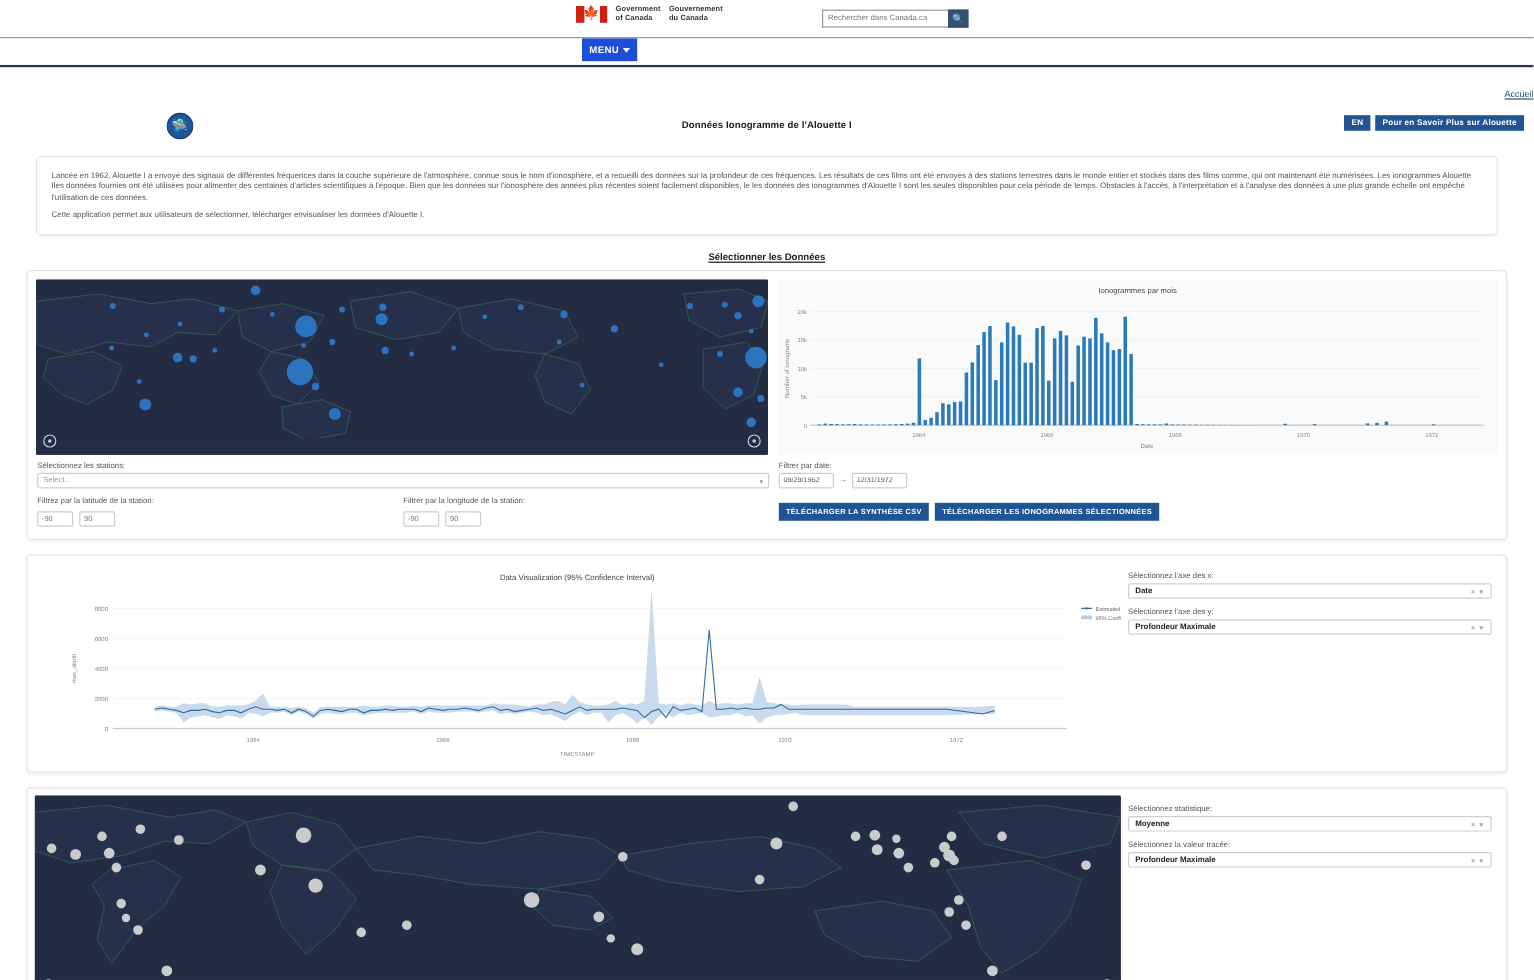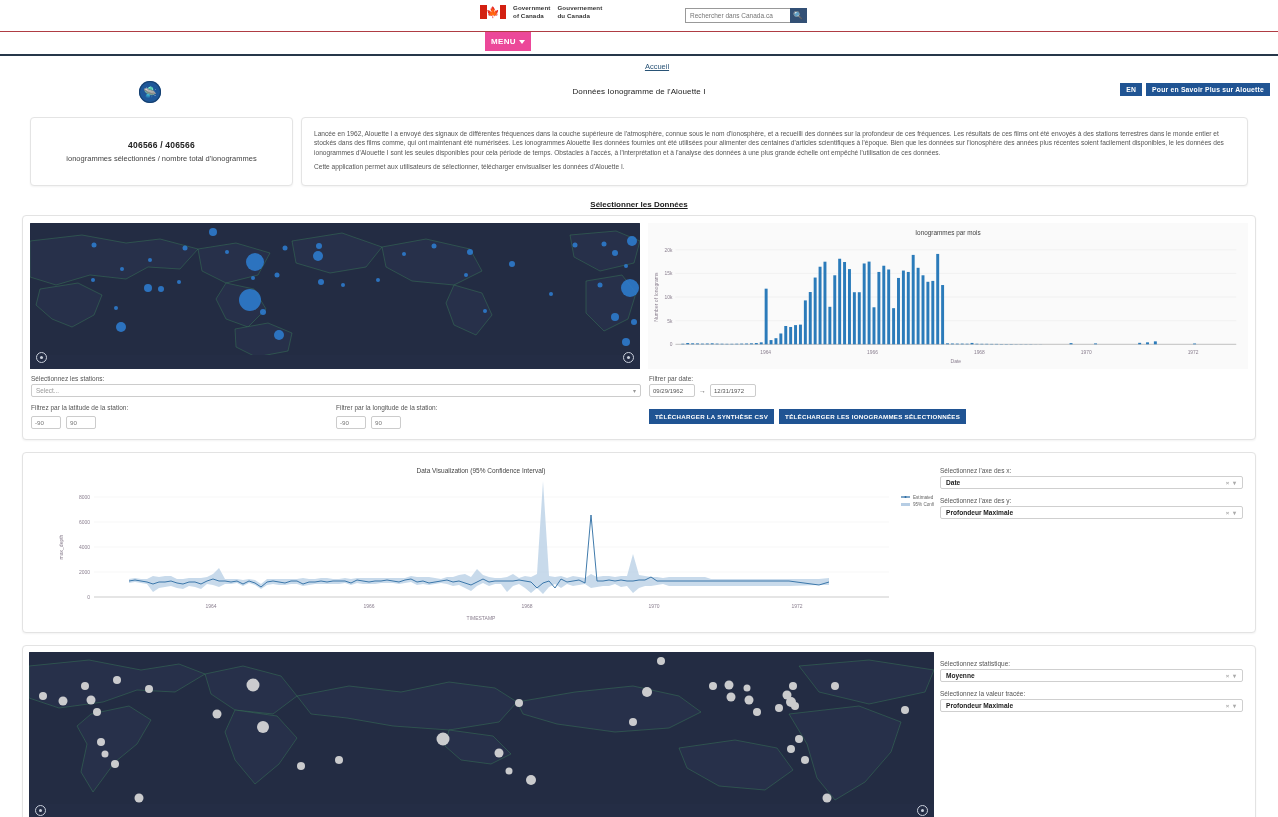--- a/index.html
+++ b/index.html
@@ -29,40 +29,40 @@
   }
   .goc-search .sbtn {
     width:17px; height:15px; background:#335075; border:1px solid #335075;
     color:#fff; font-size:8px; display:flex; align-items:center; justify-content:center; cursor:pointer;
   }
   .goc-rule { height:1px; background:#af3c43; margin:0; }
   .goc-rule2 { height:2px; background:#26374a; }
   .menubar { height:22px; background:#fff; position:relative; }
   .menu-btn {
     position:absolute; left:485px; top:0px; width:46px; height:19px;
-    background:#ec4899; color:#fff; font-size:8px; font-weight:bold;
+    background:#1d4ed8; color:#fff; font-size:8px; font-weight:bold;
     display:flex; align-items:center; justify-content:center; gap:3px; cursor:pointer;
     letter-spacing:.3px;
   }
   .caret-d { width:0;height:0;border-left:3px solid transparent;border-right:3px solid transparent;border-top:4px solid #fff; }
 
-  .breadcrumb { text-align:center; padding-top:3px;margin-left:36px; }
+  .breadcrumb { text-align:right; padding-top:16px;margin-left:36px; }
   .breadcrumb a { font-size:7.5px; color:#295376; text-decoration:underline; }
 
   
   .title-row { position:relative; height:46px; }
   .logo-badge {
     position:absolute; left:139px; top:10px; width:22px; height:22px; border-radius:50%;
     background:#1e5799; display:flex; align-items:center; justify-content:center;
     box-shadow:0 0 0 1px #17406f inset;
   }
   .logo-badge .bird { color:#cfe4f5; font-size:11px; line-height:1; }
   .page-title {
     position:absolute; left:0; right:0; top:16px; text-align:center;
-    font-size:8px; font-weight:normal; color:#1a1a1a; letter-spacing:.1px;
+    font-size:8px; font-weight:bold; color:#1a1a1a; letter-spacing:.1px;
   }
   .lang-group { position:absolute; right:8px; top:12px; display:flex; gap:4px; }
   .btn-blue {
     background:#205493; color:#fff; font-size:6.8px; font-weight:bold;
     padding:3px 6px; border:none; cursor:pointer; letter-spacing:.2px; white-space:nowrap;
   }
 
   
   .cards { display:flex; gap:8px; padding:0 30px; align-items:stretch; }
   .card {
@@ -193,24 +193,20 @@
     <span class="bird">🛸</span>
   </div>
   <div class="page-title">Données Ionogramme de l'Alouette I</div>
   <div class="lang-group">
     <button class="btn-blue">EN</button>
     <button class="btn-blue">Pour en Savoir Plus sur Alouette</button>
   </div>
 </div>
 
 <div class="cards">
-  <div class="card card-count">
-    <div class="count-num">406566 / 406566</div>
-    <div class="count-lbl">ionogrammes sélectionnés / nombre total d'ionogrammes</div>
-  </div>
   <div class="card card-desc">
     <p>Lancée en 1962, Alouette I a envoyé des signaux de différentes fréquences dans la couche supérieure de l'atmosphère, connue sous le nom d'ionosphère, et a recueilli des données sur la profondeur de ces fréquences. Les résultats de ces films ont été envoyés à des stations terrestres dans le monde entier et stockés dans des films comme, qui ont maintenant été numérisées. Les ionogrammes Alouette Iles données fournies ont été utilisées pour alimenter des centaines d'articles scientifiques à l'époque. Bien que les données sur l'ionosphère des années plus récentes soient facilement disponibles, le les données des ionogrammes d'Alouette I sont les seules disponibles pour cela période de temps. Obstacles à l'accès, à l'interprétation et à l'analyse des données à une plus grande échelle ont empêché l'utilisation de ces données.</p>
     <p>Cette application permet aux utilisateurs de sélectionner, télécharger envisualiser les données d'Alouette I.</p>
   </div>
 </div>
 
 <div class="section-head">Sélectionner les Données</div>
 
 <div class="panel">
   <div class="selector-body">

